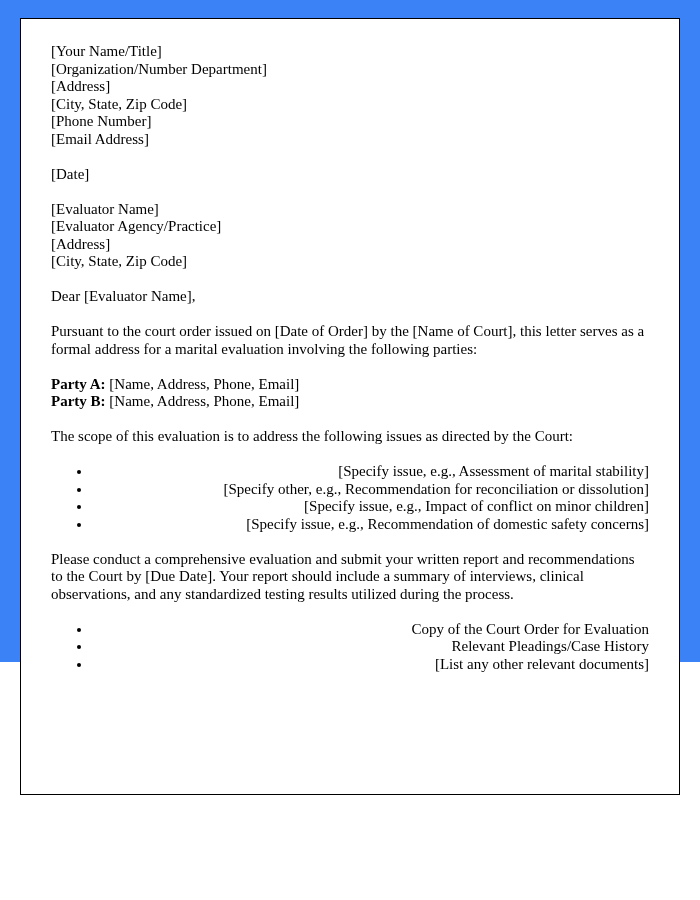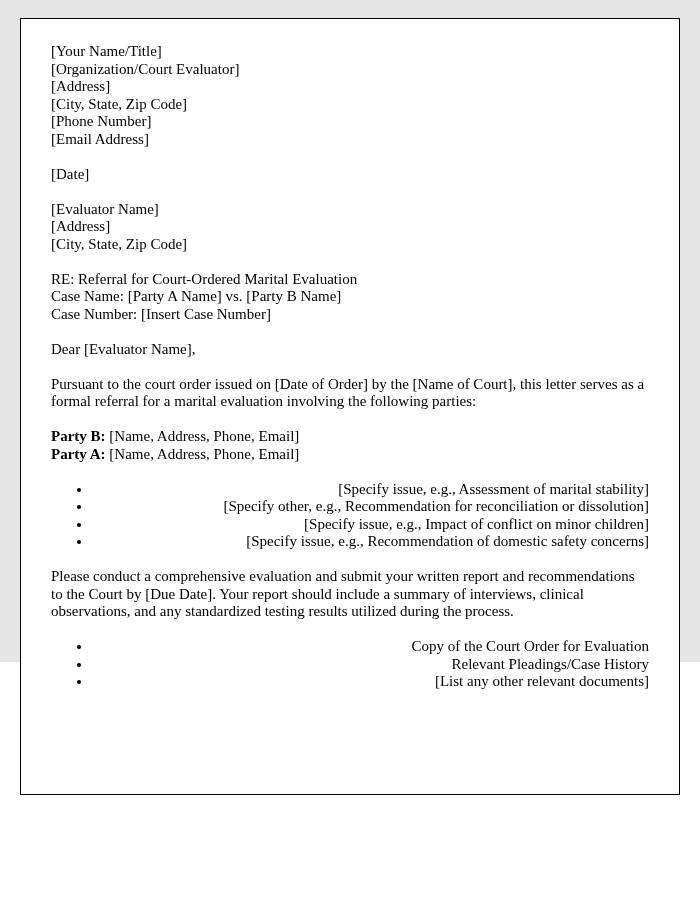--- a/index.html
+++ b/index.html
@@ -7,21 +7,21 @@
     width: 700px;
     height: 900px;
     background: #ffffff;
     font-family: "Liberation Serif", "DejaVu Serif", serif;
     color: #000000;
   }
   .page {
     position: relative;
     width: 700px;
     height: 662px;
-    background: #e5e5e5;
+    background: #3b82f6;
   }
   .letter {
     position: absolute;
     left: 20px;
     top: 18px;
     width: 660px;
     height: 777px;
     border: 1px solid #000000;
     padding: 24px 30px 0 30px;
     font-size: 15px;
@@ -42,50 +42,47 @@
   .bold { font-weight: bold; }
 </style>
 </head>
 <body>
 
 <div class="page">
   <div class="letter">
 
     <div class="block">
       <div>[Your Name/Title]</div>
-      <div>[Organization/Court Evaluator]</div>
+      <div>[Organization/Number Department]</div>
       <div>[Address]</div>
       <div>[City, State, Zip Code]</div>
       <div>[Phone Number]</div>
       <div>[Email Address]</div>
     </div>
 
     <div class="block">[Date]</div>
 
     <div class="block">
       <div>[Evaluator Name]</div>
+      <div>[Evaluator Agency/Practice]</div>
       <div>[Address]</div>
       <div>[City, State, Zip Code]</div>
     </div>
 
-    <div class="block">
-      <div>RE: Referral for Court-Ordered Marital Evaluation</div>
-      <div>Case Name: [Party A Name] vs. [Party B Name]</div>
-      <div>Case Number: [Insert Case Number]</div>
-    </div>
 
     <div class="para">Dear [Evaluator Name],</div>
 
-    <div class="para">Pursuant to the court order issued on [Date of Order] by the [Name of Court], this letter serves as a formal referral for a marital evaluation involving the following parties:</div>
+    <div class="para">Pursuant to the court order issued on [Date of Order] by the [Name of Court], this letter serves as a formal address for a marital evaluation involving the following parties:</div>
 
     <div class="block">
+      <div><span class="bold">Party A:</span> <span>[Name, Address, Phone, Email]</span></div>
       <div><span class="bold">Party B:</span> <span>[Name, Address, Phone, Email]</span></div>
-      <div><span class="bold">Party A:</span> <span>[Name, Address, Phone, Email]</span></div>
     </div>
 
+    <div class="para">The scope of this evaluation is to address the following issues as directed by the Court:</div>
 
     <ul class="bullets">
       <li>[Specify issue, e.g., Assessment of marital stability]</li>
       <li>[Specify other, e.g., Recommendation for reconciliation or dissolution]</li>
       <li>[Specify issue, e.g., Impact of conflict on minor children]</li>
       <li>[Specify issue, e.g., Recommendation of domestic safety concerns]</li>
     </ul>
 
     <div class="para">Please conduct a comprehensive evaluation and submit your written report and recommendations to the Court by [Due Date]. Your report should include a summary of interviews, clinical observations, and any standardized testing results utilized during the process.</div>
 

